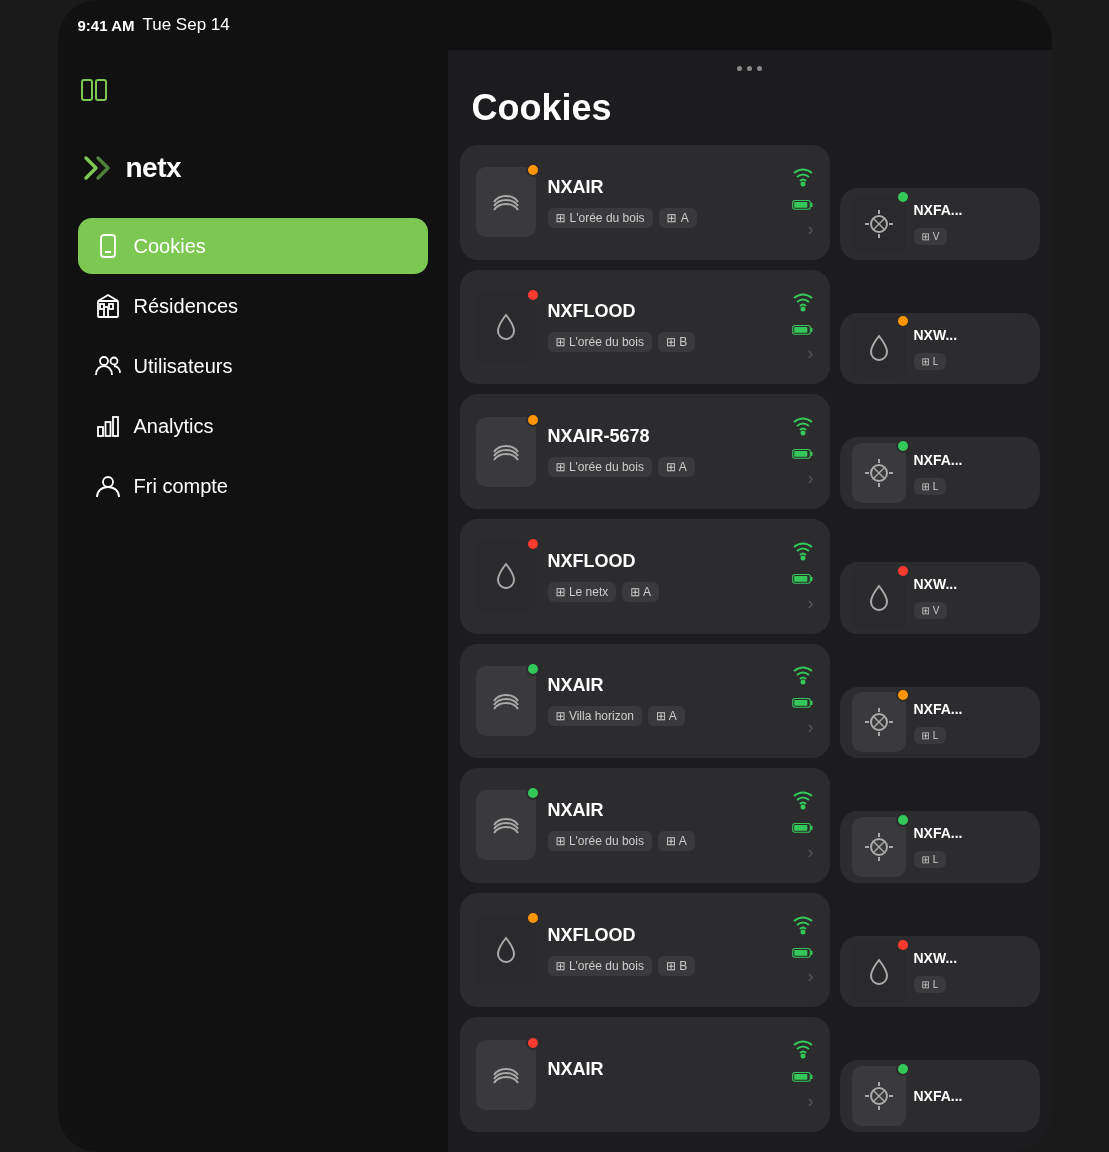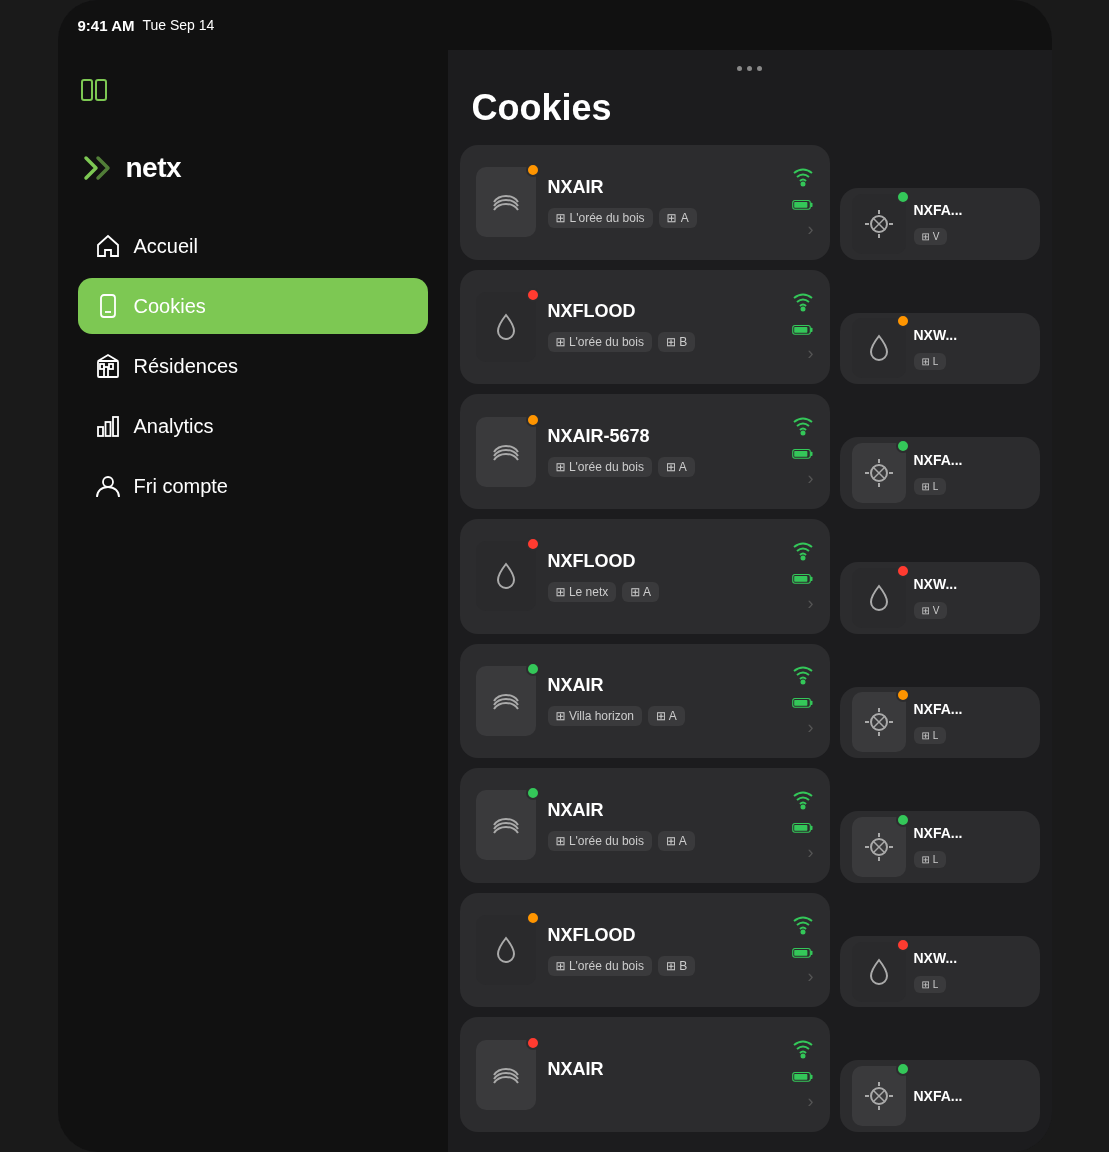--- a/index.html
+++ b/index.html
@@ -39,21 +39,21 @@
     }
 
     .status-bar-time {
       color: #fff;
       font-size: 15px;
       font-weight: 600;
     }
 
     .status-bar-date {
       color: #fff;
-      font-size: 14px;
+      font-size: 17px;
       margin-left: 8px;
     }
 
     
     .app-container {
       display: flex;
       width: 100%;
       height: 100%;
       padding-top: 50px;
     }
@@ -387,28 +387,20 @@
           <svg width="36" height="36" viewBox="0 0 36 36" fill="none">
             <path d="M4 8 L14 18 L4 28" stroke="#7dc853" stroke-width="3.5" stroke-linecap="round" stroke-linejoin="round" fill="none"></path>
             <path d="M16 8 L26 18 L16 28" stroke="#7dc853" stroke-width="3.5" stroke-linecap="round" stroke-linejoin="round" fill="none" opacity="0.6"></path>
           </svg>
         </div>
         <span class="logo-text">netx</span>
       </div>
 
       <nav class="nav-menu">
 
-        <div class="nav-item">
-          <div class="nav-item-icon">
-            <svg viewBox="0 0 26 26">
-              <path d="M3 12 L13 3 L23 12 L23 23 L16 23 L16 17 L10 17 L10 23 L3 23 Z" stroke="#fff" fill="none"></path>
-            </svg>
-          </div>
-          <span class="nav-item-label">Accueil</span>
-        </div>
 
         <div class="nav-item active">
           <div class="nav-item-icon">
             <svg viewBox="0 0 26 26">
               <rect x="6" y="2" width="14" height="22" rx="3" stroke="#fff" fill="none"></rect>
               <line x1="10" y1="19" x2="16" y2="19" stroke="#fff"></line>
             </svg>
           </div>
           <span class="nav-item-label">Cookies</span>
         </div>
@@ -419,20 +411,31 @@
               <rect x="3" y="8" width="20" height="16" rx="1" stroke="#fff" fill="none"></rect>
               <path d="M3 8 L13 2 L23 8" stroke="#fff" fill="none"></path>
               <rect x="9" y="14" width="4" height="10" stroke="#fff" fill="none"></rect>
               <rect x="14" y="11" width="4" height="5" stroke="#fff" fill="none"></rect>
               <rect x="5" y="11" width="4" height="5" stroke="#fff" fill="none"></rect>
             </svg>
           </div>
           <span class="nav-item-label">Résidences</span>
         </div>
 
+        <div class="nav-item">
+          <div class="nav-item-icon">
+            <svg viewBox="0 0 26 26">
+              <circle cx="9" cy="8" r="4" stroke="#fff" fill="none"></circle>
+              <path d="M1 22 C1 16 5 13 9 13 C13 13 17 16 17 22" stroke="#fff" fill="none"></path>
+              <circle cx="19" cy="8" r="3.5" stroke="#fff" fill="none"></circle>
+              <path d="M19 13 C22 13 25 15.5 25 20" stroke="#fff" fill="none"></path>
+            </svg>
+          </div>
+          <span class="nav-item-label">Utilisateurs</span>
+        </div>
 
         <div class="nav-item">
           <div class="nav-item-icon">
             <svg viewBox="0 0 26 26">
               <rect x="3" y="14" width="5" height="9" stroke="#fff" fill="none"></rect>
               <rect x="10.5" y="9" width="5" height="14" stroke="#fff" fill="none"></rect>
               <rect x="18" y="4" width="5" height="19" stroke="#fff" fill="none"></rect>
             </svg>
           </div>
           <span class="nav-item-label">Analytics</span>

